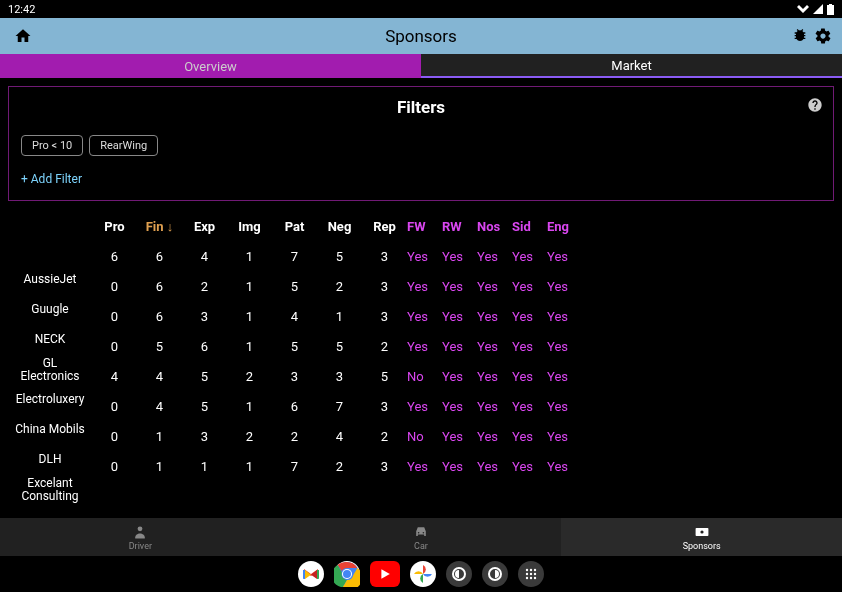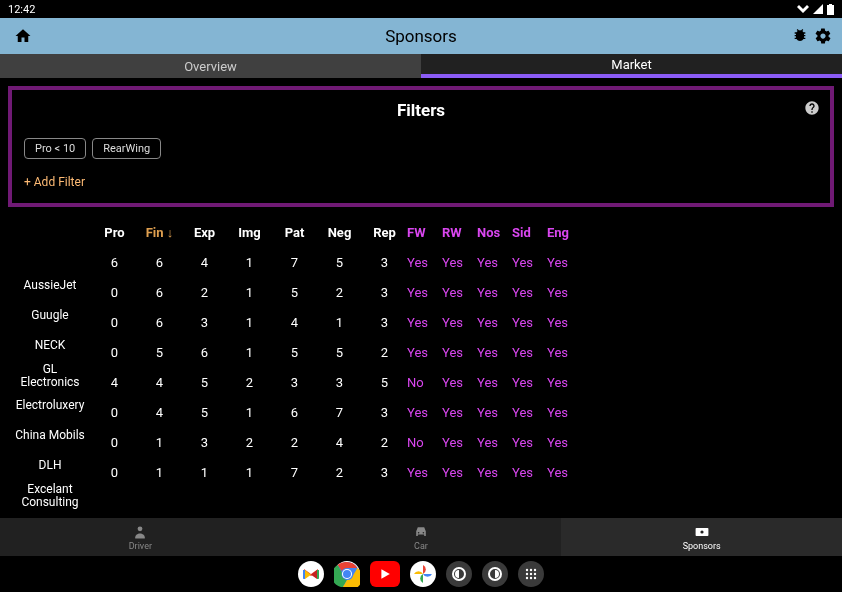--- a/index.html
+++ b/index.html
@@ -6,31 +6,31 @@
 body { background: #000; width: 842px; height: 592px; overflow: hidden; position: relative; }
 
 .status-bar { height: 18px; background: #000; color: #fff; display: flex; justify-content: space-between; align-items: center; padding: 0 8px; font-size: 11px; }
 .status-right { display: flex; gap: 4px; align-items: center; }
 
 .app-bar { height: 36px; background: #84b5d3; display: flex; align-items: center; justify-content: center; position: relative; }
 .app-bar-title { color: #000; font-size: 17px; font-weight: 400; }
 .home-btn { position: absolute; left: 14px; color: #000; }
 .app-bar-icons { position: absolute; right: 10px; display: flex; gap: 6px; }
 
-.tabs { display: flex; height: 24px; background: #404040; }
+.tabs { display: flex; height: 24px; background: #a21caf; }
 .tab { flex: 1; display: flex; align-items: center; justify-content: center; color: #ccc; font-size: 13px; cursor: pointer; }
-.tab.active { border-bottom: 4px solid #8b5cf6; color: #fff; background: #212121; }
+.tab.active { border-bottom: 2px solid #8b5cf6; color: #fff; background: #212121; }
 
 .content { padding: 8px; }
-.filter-box { border: 4px solid #701a75; padding: 10px 12px 14px; position: relative; }
+.filter-box { border: 1px solid #701a75; padding: 10px 12px 14px; position: relative; }
 .filter-title { text-align: center; color: #fff; font-size: 17px; font-weight: 700; }
 .help-icon { position: absolute; right: 10px; top: 10px; color: #ccc; }
 .chips { display: flex; gap: 6px; margin-top: 18px; }
 .chip { border: 1px solid #888; border-radius: 4px; padding: 3px 10px; color: #ddd; font-size: 11px; cursor: pointer; }
-.add-filter { color: #fdba74; font-size: 12px; margin-top: 16px; cursor: pointer; }
+.add-filter { color: #7dd3fc; font-size: 12px; margin-top: 16px; cursor: pointer; }
 
 .table { margin-top: 10px; }
 .row { display: flex; align-items: center; height: 30px; }
 .cell-name { width: 84px; text-align: center; color: #fff; font-size: 12px; padding: 0 4px; line-height: 1.1; margin-top: 48px; }
 .cell { width: 45px; text-align: center; color: #fff; font-size: 13px; }
 .cell-bool { width: 35px; text-align: left; color: #d946ef; font-size: 13px; }
 .hdr { font-weight: 700; font-size: 13px; }
 .hdr.sorted { color: #e0a050; }
 
 .bottom-nav { position: absolute; bottom: 36px; left: 0; right: 0; height: 38px; background: #212121; display: flex; }

